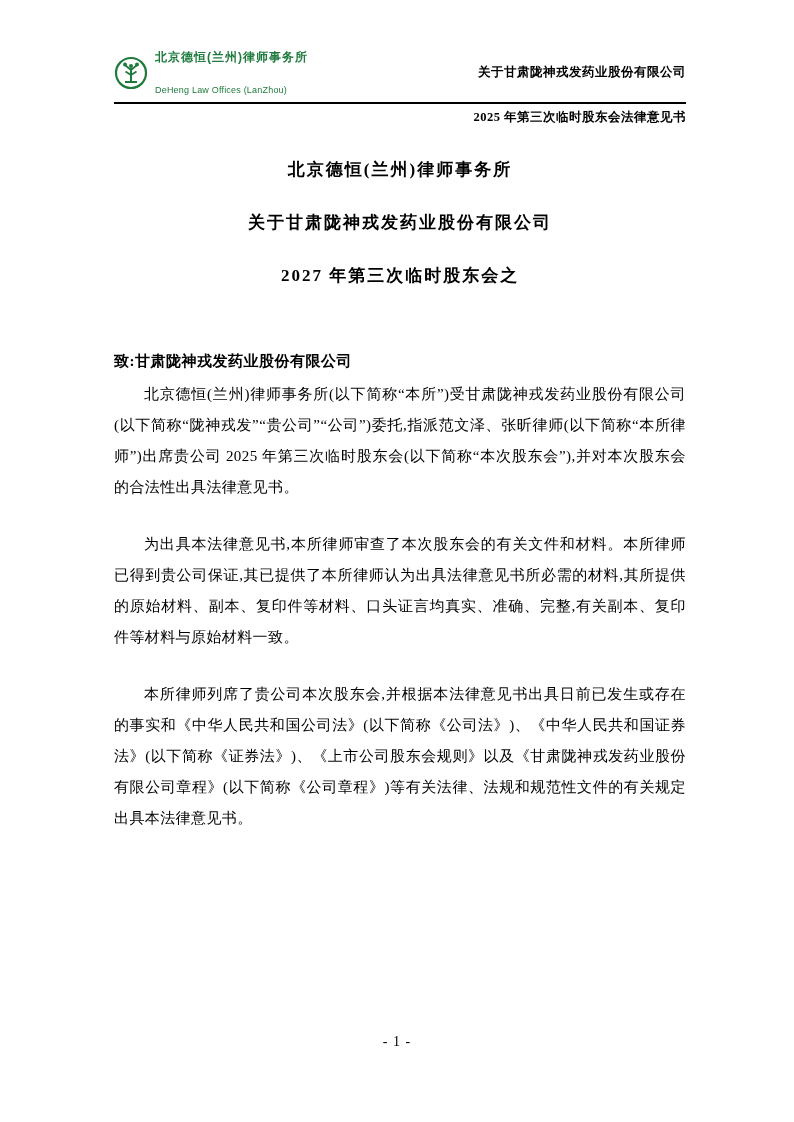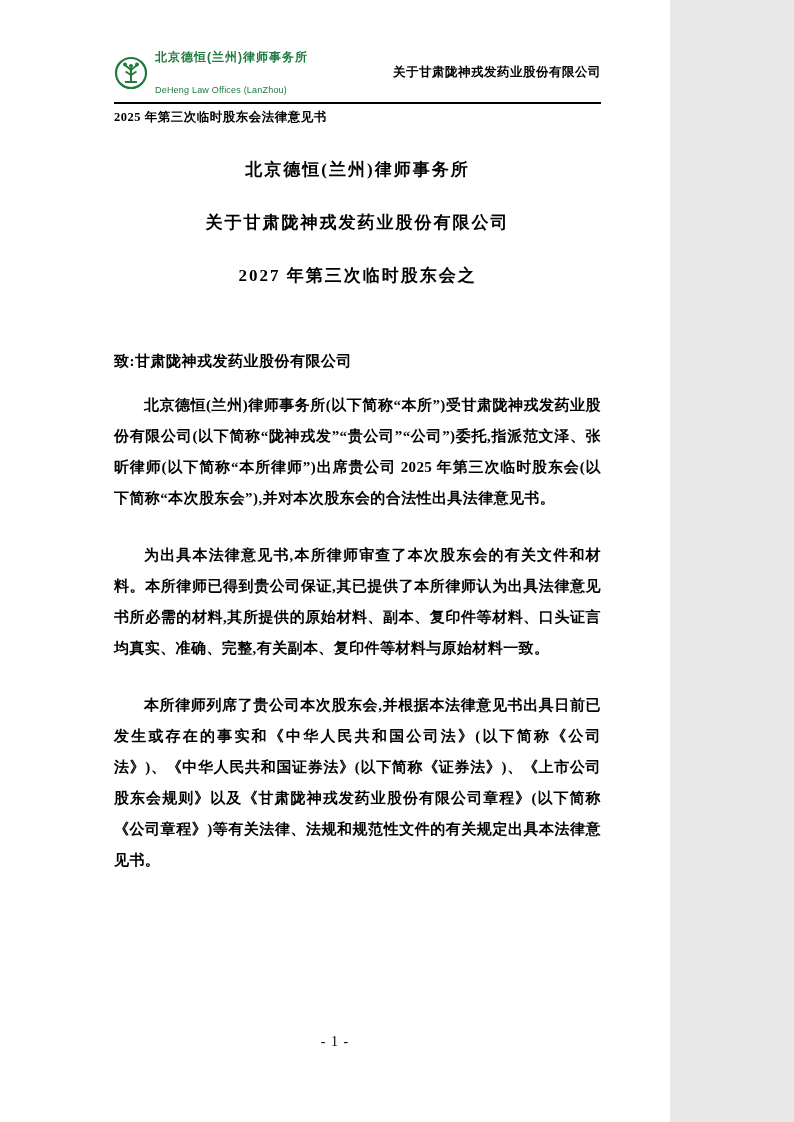--- a/index.html
+++ b/index.html
@@ -4,23 +4,23 @@
 <style>
   * { margin: 0; padding: 0; box-sizing: border-box; }
   html, body { background: #e8e8e8; }
   body {
     width: 794px; height: 1122px;
     font-family: "Liberation Serif", "DejaVu Serif", serif;
     color: #000;
   }
   .page {
     position: relative;
-    width: 670px; height: 1122px;
+    width: 794px; height: 1122px;
     background: #ffffff;
-    padding: 50px 69px 0 114px;
+    padding: 50px 108px 0 114px;
     overflow: hidden;
   }
 
   
   .header-top {
     display: flex;
     justify-content: space-between;
     align-items: flex-start;
   }
   .logo { display: flex; align-items: center; gap: 7px; }
@@ -38,21 +38,21 @@
   .header-line1 {
     font-size: 12.5px; font-weight: bold;
     padding-top: 14px; letter-spacing: 0.5px;
     text-align: right;
   }
   .header-rule {
     border: none; border-top: 2px solid #000;
     margin: 7px 0 5px 0;
   }
   .header-line2 {
-    font-size: 12.5px; font-weight: bold;
+    text-align: right; font-size: 12.5px; font-weight: bold;
     letter-spacing: 0.5px;
   }
 
   
   .title-block { margin-top: 32px; }
   .title-line {
     text-align: center; font-size: 17px; font-weight: bold;
     letter-spacing: 2px; line-height: 24px;
     margin-bottom: 29px;
   }
@@ -60,23 +60,22 @@
   
   .salutation {
     margin-top: 58px;
     font-size: 15px; font-weight: bold;
     letter-spacing: 0.5px; line-height: 31px;
   }
   .doc-paragraph {
     font-size: 15px; line-height: 31px;
     text-indent: 2em; text-align: justify;
     letter-spacing: 0.4px;
-    margin-top: 13px;
+    margin-top: 2px;
     margin-bottom: 26px;
-    font-weight: bold;
   }
 
   
   .page-footer {
     position: absolute;
     left: 0; right: 0; bottom: 72px;
     text-align: center;
     font-size: 14px; letter-spacing: 1px;
   }
 </style>

